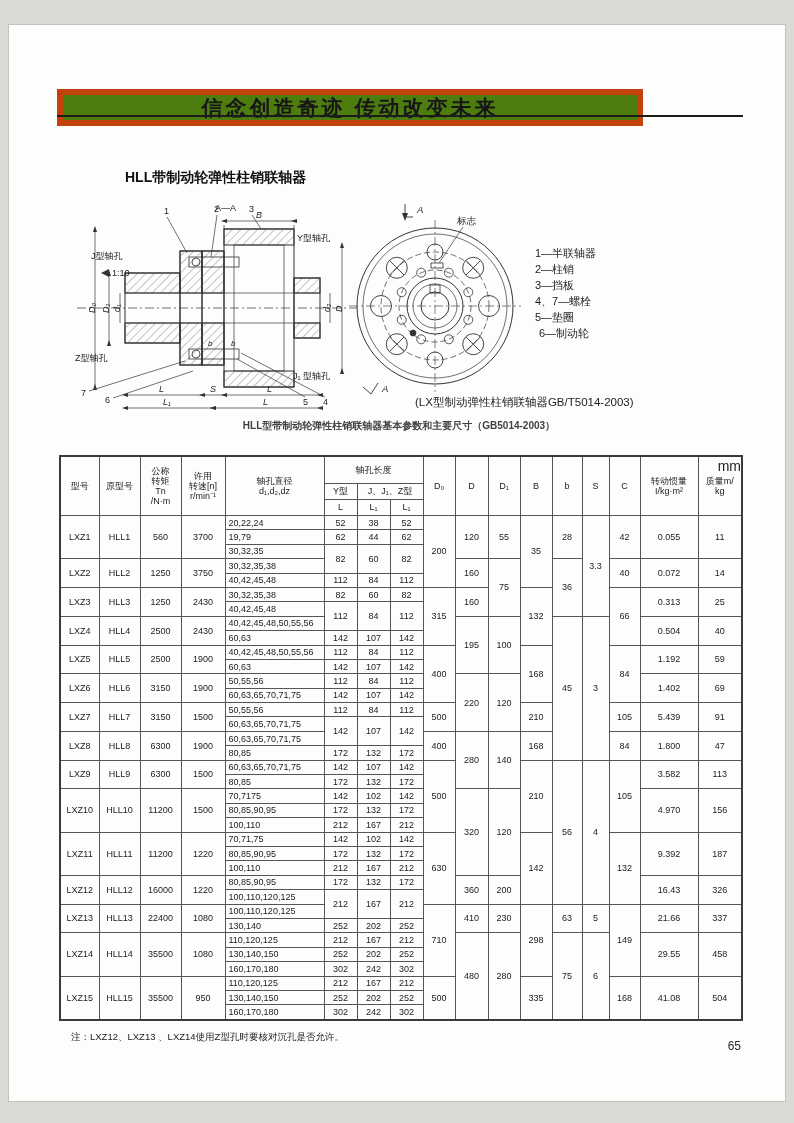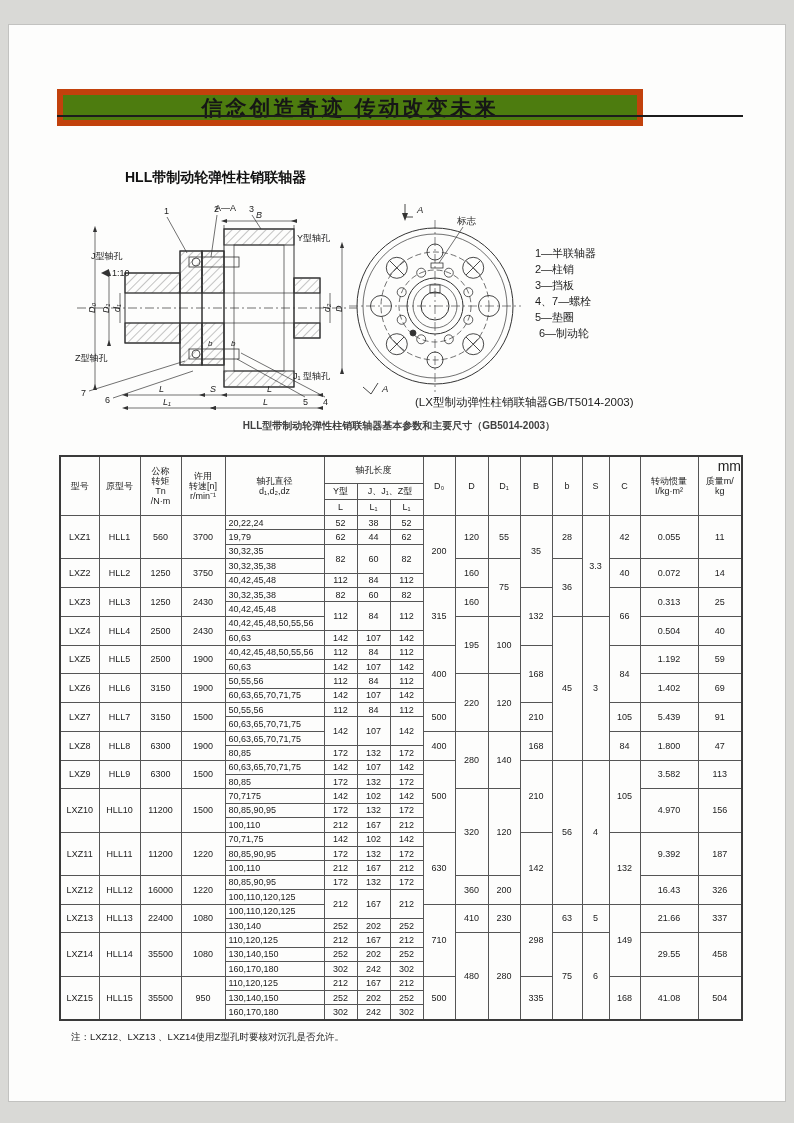--- a/index.html
+++ b/index.html
@@ -609,15 +609,16 @@
               <td class="al">160,170,180</td>
               <td>302</td>
               <td>242</td>
               <td>302</td>
             </tr>
           </tbody>
       </table>
     </div>
 
     <div class="abs note">注：LXZ12、LXZ13 、LXZ14使用Z型孔时要核对沉孔是否允许。</div>
+    <div class="abs pageno">65</div>
 
   </div>
 </div>
 
 </body></html>

